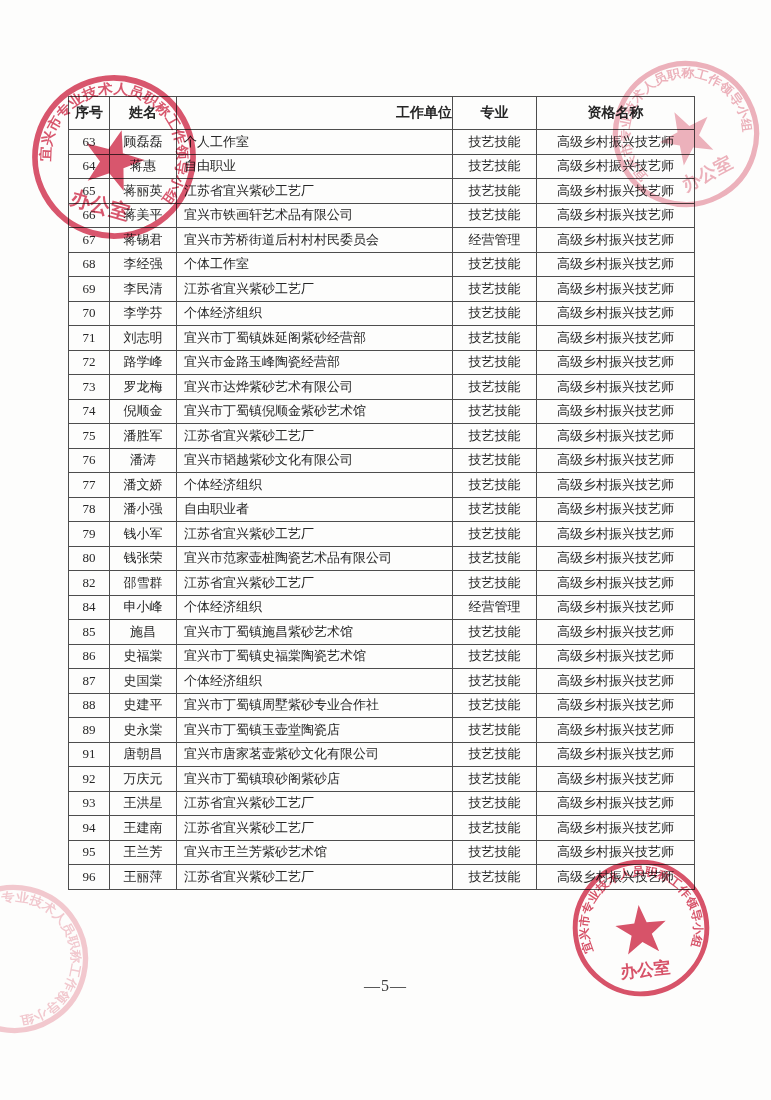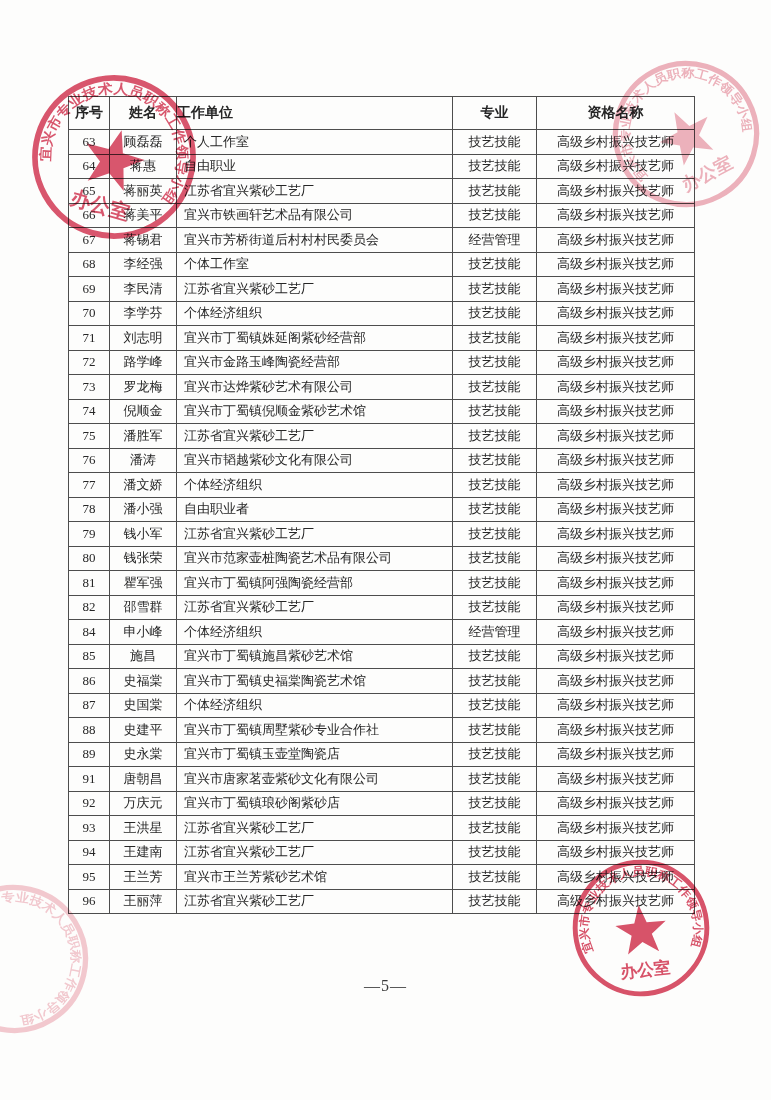--- a/index.html
+++ b/index.html
@@ -58,21 +58,21 @@
 </head>
 <body>
 
 <div class="page">
 
   <table class="roster">
     <thead>
       <tr>
         <th class="col0">序号</th>
         <th class="col1">姓名</th>
-        <th class="col2" style="text-align:left;padding-left:0 !important;">工作单位</th>
+        <th class="col2" style="text-align:right;padding-left:0 !important;">工作单位</th>
         <th class="col3">专业</th>
         <th class="col4">资格名称</th>
       </tr>
     </thead>
     <tbody id="roster-body">
         <tr>
           <td class="col0">63</td>
           <td class="col1">顾磊磊</td>
           <td class="col2">个人工作室</td>
           <td class="col3">技艺技能</td>
@@ -187,27 +187,20 @@
           <td class="col0">79</td>
           <td class="col1">钱小军</td>
           <td class="col2">江苏省宜兴紫砂工艺厂</td>
           <td class="col3">技艺技能</td>
           <td class="col4">高级乡村振兴技艺师</td>
         </tr>
         <tr>
           <td class="col0">80</td>
           <td class="col1">钱张荣</td>
           <td class="col2">宜兴市范家壶桩陶瓷艺术品有限公司</td>
-          <td class="col3">技艺技能</td>
-          <td class="col4">高级乡村振兴技艺师</td>
-        </tr>
-        <tr>
-          <td class="col0">81</td>
-          <td class="col1">瞿军强</td>
-          <td class="col2">宜兴市丁蜀镇阿强陶瓷经营部</td>
           <td class="col3">技艺技能</td>
           <td class="col4">高级乡村振兴技艺师</td>
         </tr>
         <tr>
           <td class="col0">82</td>
           <td class="col1">邵雪群</td>
           <td class="col2">江苏省宜兴紫砂工艺厂</td>
           <td class="col3">技艺技能</td>
           <td class="col4">高级乡村振兴技艺师</td>
         </tr>

